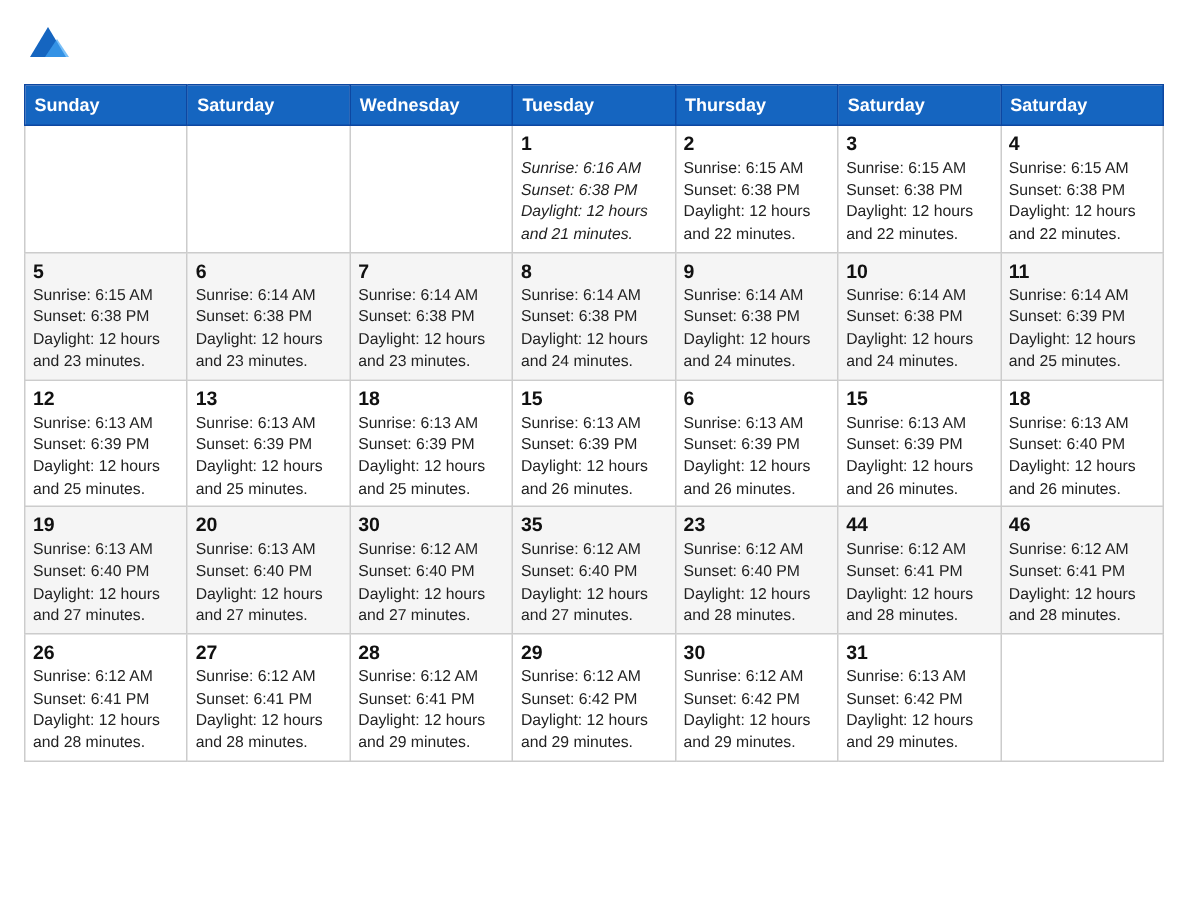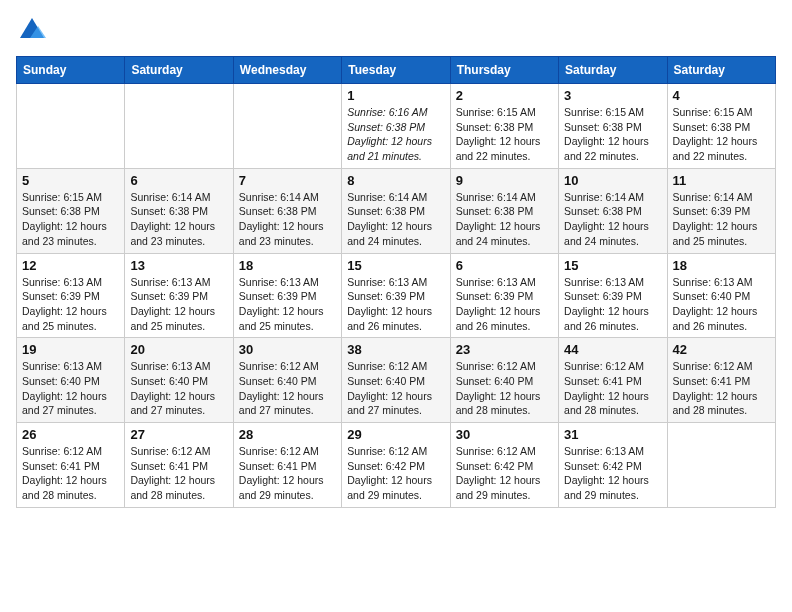--- a/index.html
+++ b/index.html
@@ -253,39 +253,39 @@
 Sunset: 6:40 PM
 Daylight: 12 hours and 27 minutes.</div>
         </td>
         <td>
           <div class="day-number">30</div>
           <div class="day-info" style="white-space: pre-line;">Sunrise: 6:12 AM
 Sunset: 6:40 PM
 Daylight: 12 hours and 27 minutes.</div>
         </td>
         <td>
-          <div class="day-number">38</div>
+          <div class="day-number">35</div>
           <div class="day-info" style="white-space: pre-line;">Sunrise: 6:12 AM
 Sunset: 6:40 PM
 Daylight: 12 hours and 27 minutes.</div>
         </td>
         <td>
           <div class="day-number">23</div>
           <div class="day-info" style="white-space: pre-line;">Sunrise: 6:12 AM
 Sunset: 6:40 PM
 Daylight: 12 hours and 28 minutes.</div>
         </td>
         <td>
           <div class="day-number">44</div>
           <div class="day-info" style="white-space: pre-line;">Sunrise: 6:12 AM
 Sunset: 6:41 PM
 Daylight: 12 hours and 28 minutes.</div>
         </td>
         <td>
-          <div class="day-number">42</div>
+          <div class="day-number">46</div>
           <div class="day-info" style="white-space: pre-line;">Sunrise: 6:12 AM
 Sunset: 6:41 PM
 Daylight: 12 hours and 28 minutes.</div>
         </td>
       </tr>
       <tr>
         <td>
           <div class="day-number">26</div>
           <div class="day-info" style="white-space: pre-line;">Sunrise: 6:12 AM
 Sunset: 6:41 PM

